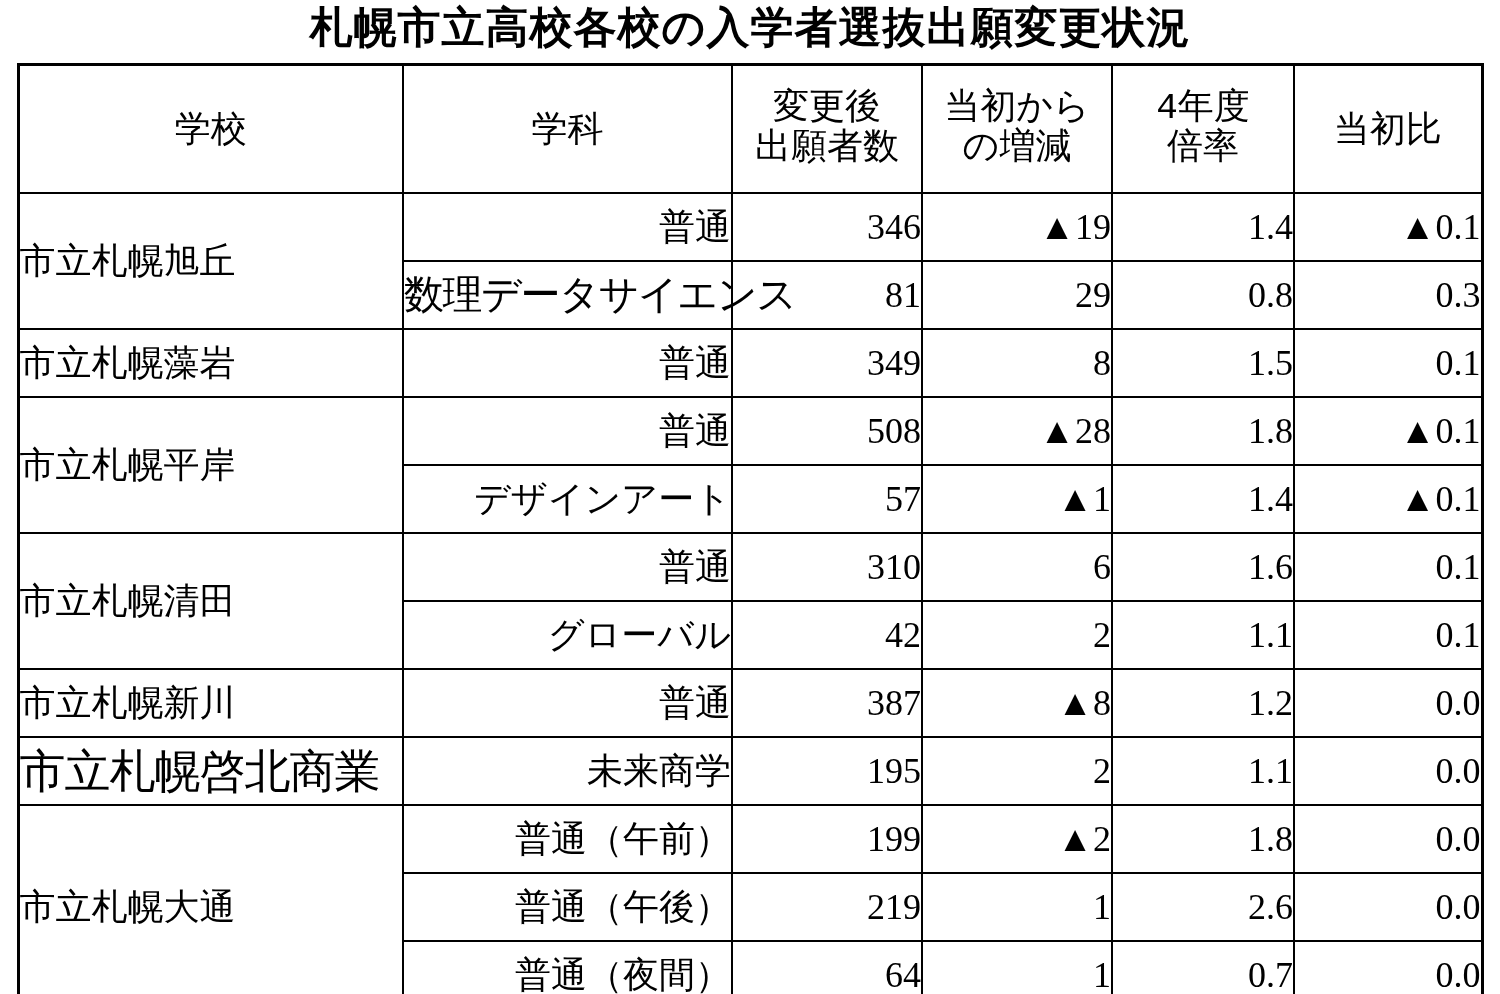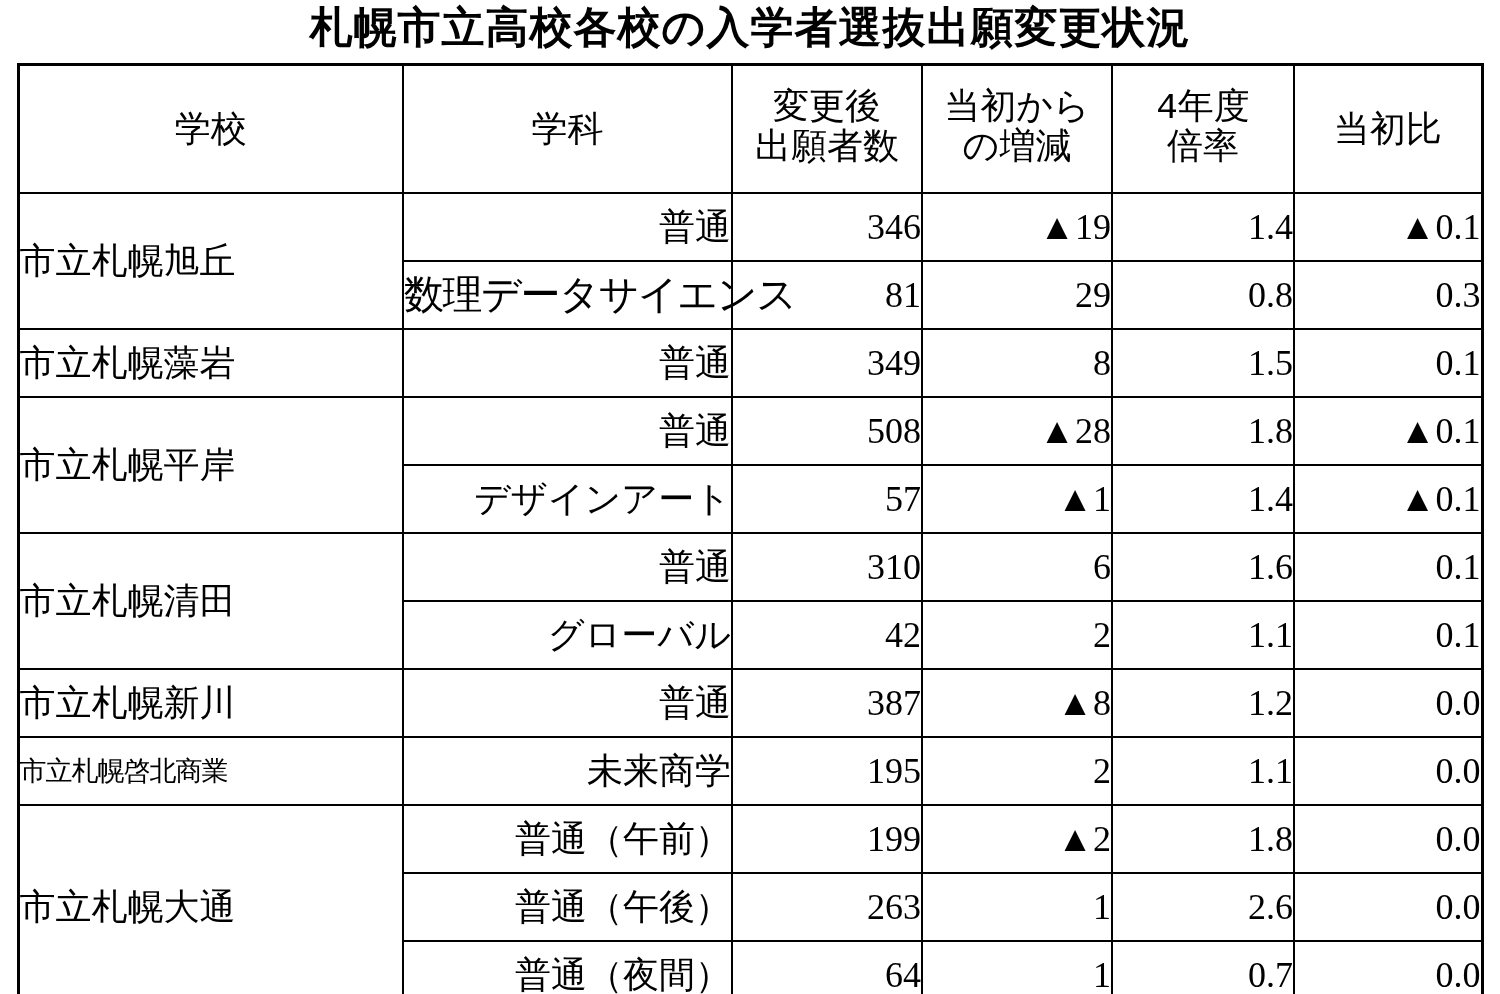--- a/index.html
+++ b/index.html
@@ -67,21 +67,21 @@
   .hdr .two-line {
     display: block;
     font-family: Liberation Mono, monospace;
   }
   td.school {
     padding: 4px 6px;
     font-size: 38px;
     letter-spacing: 0px;
   }
   td.school.small {
-    font-size: 27px;
+    font-size: 46px;
     letter-spacing: -1px;
     margin-top: 44px;
   }
   td.course {
     text-align: right;
     padding: 4px 6px 4px 10px;
     font-size: 38px;
     white-space: nowrap;
   }
   td.course.shrink {
@@ -216,21 +216,21 @@
         <td class="school" rowspan="3">市立札幌大通</td>
         <td class="course">普通（午前）</td>
         <td class="num">199</td>
         <td class="num">▲2</td>
         <td class="num">1.8</td>
         <td class="num">0.0</td>
       </tr>
 
       <tr class="body-row">
         <td class="course">普通（午後）</td>
-        <td class="num">263</td>
+        <td class="num">219</td>
         <td class="num">1</td>
         <td class="num">2.6</td>
         <td class="num">0.0</td>
       </tr>
 
       <tr class="body-row">
         <td class="course">普通（夜間）</td>
         <td class="num">64</td>
         <td class="num">1</td>
         <td class="num">0.7</td>

